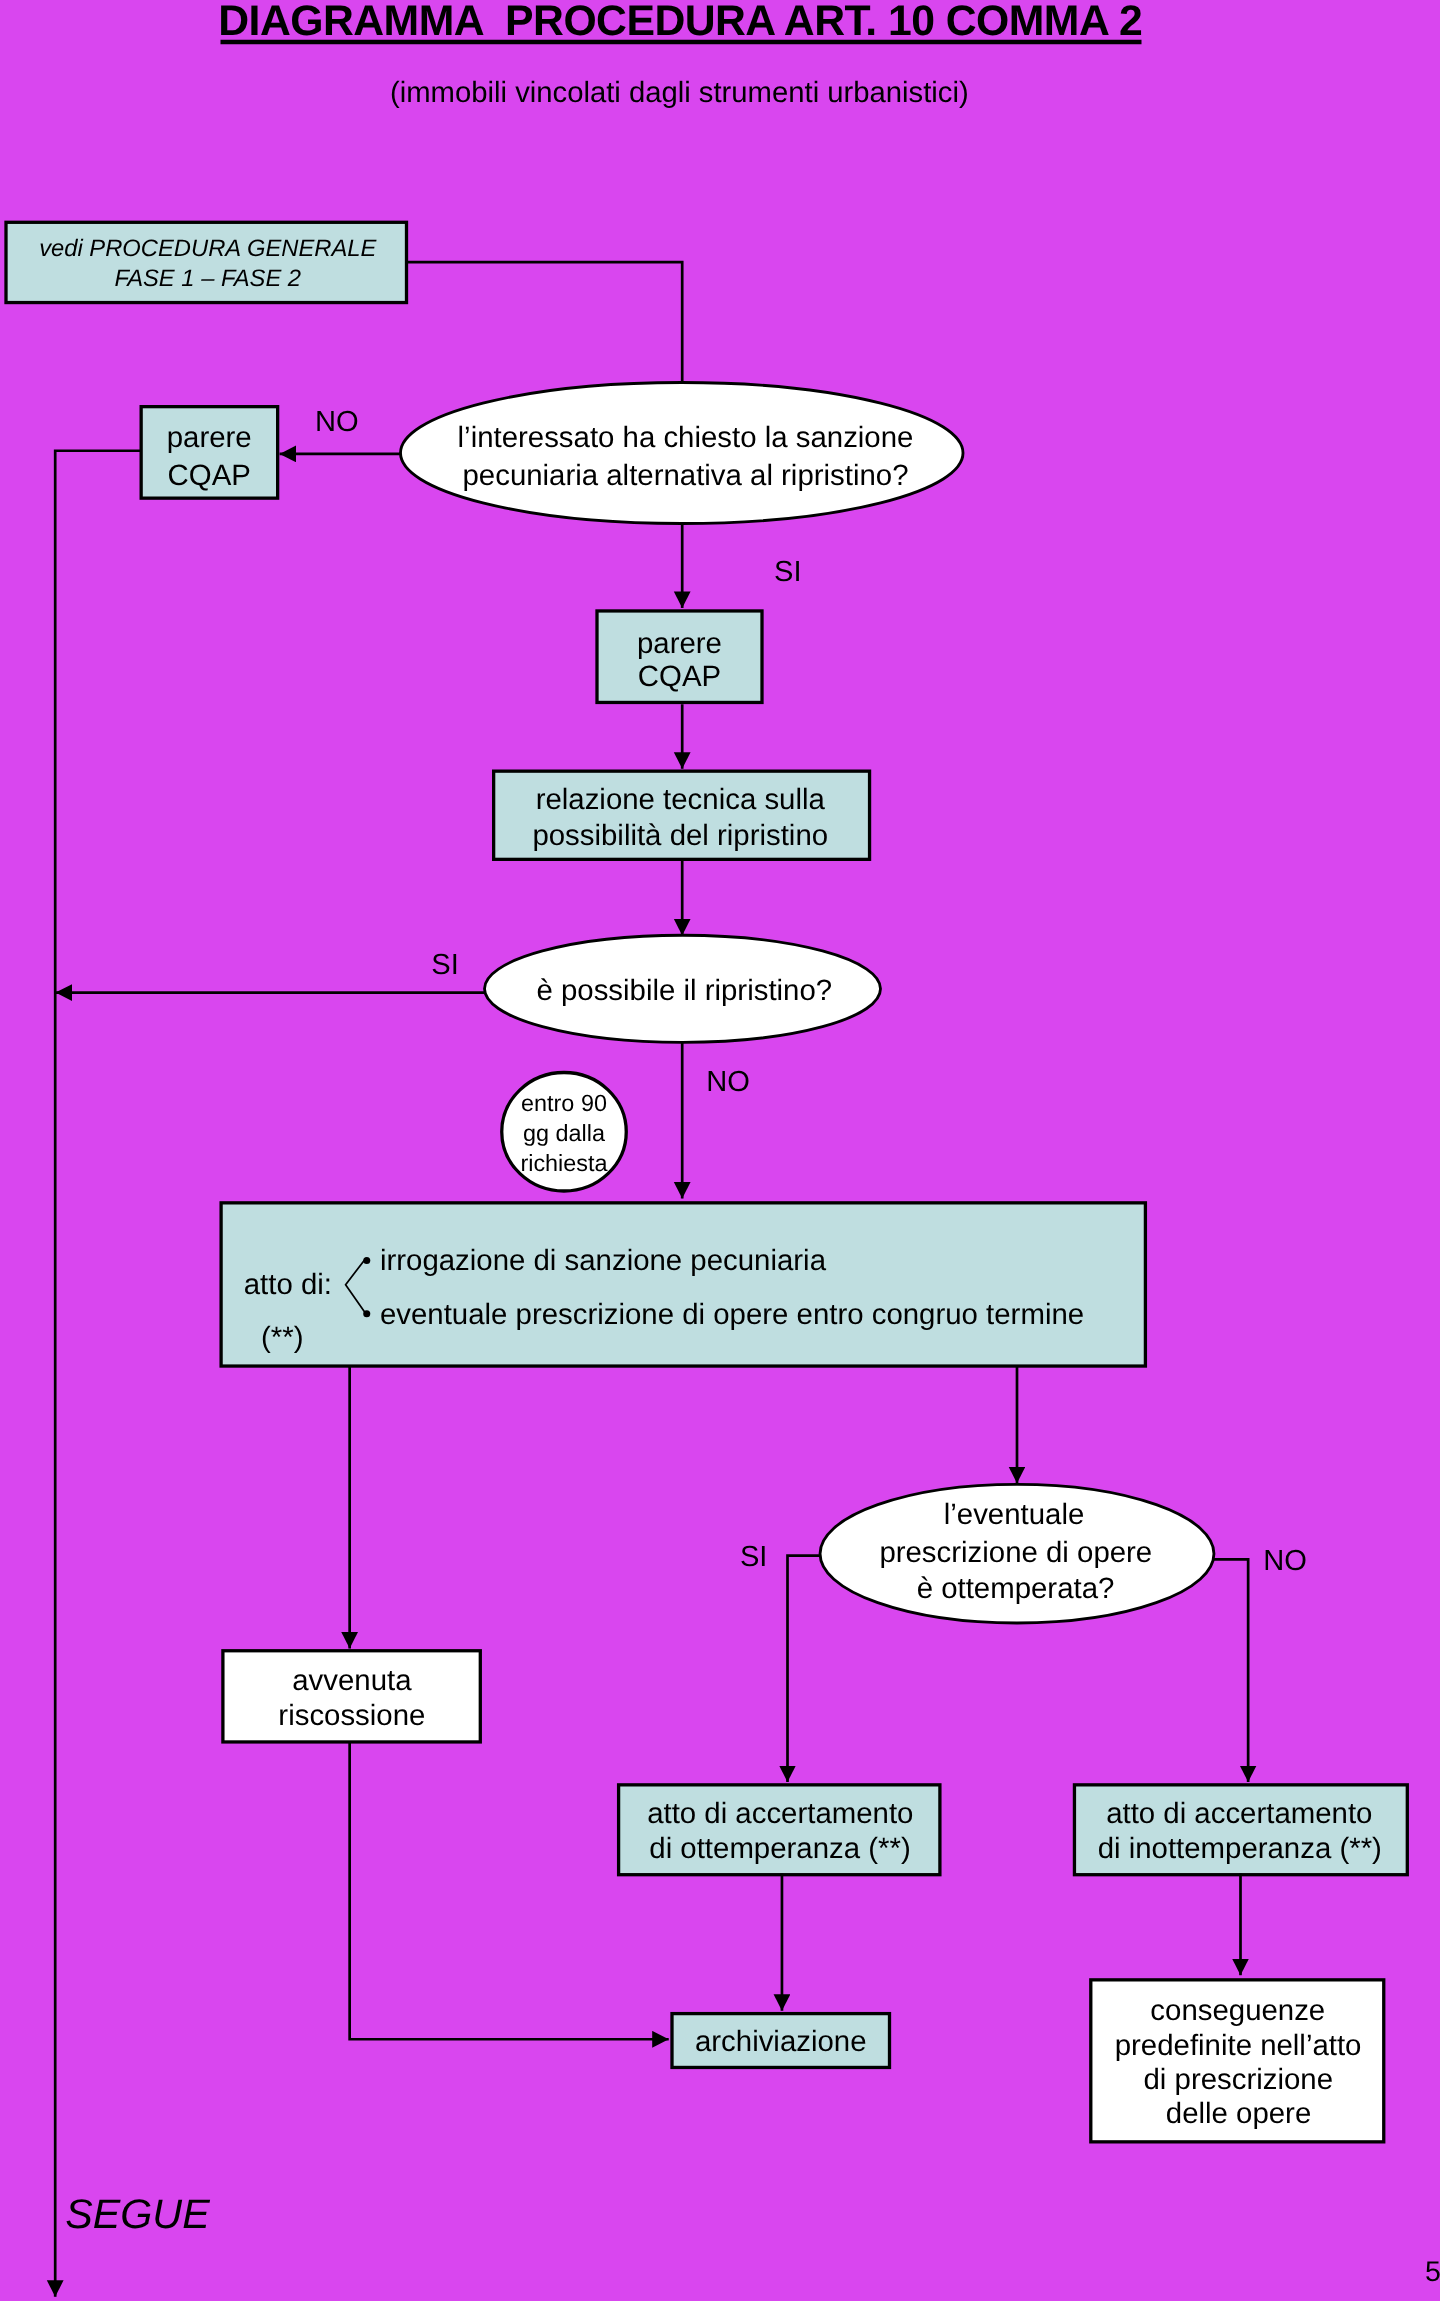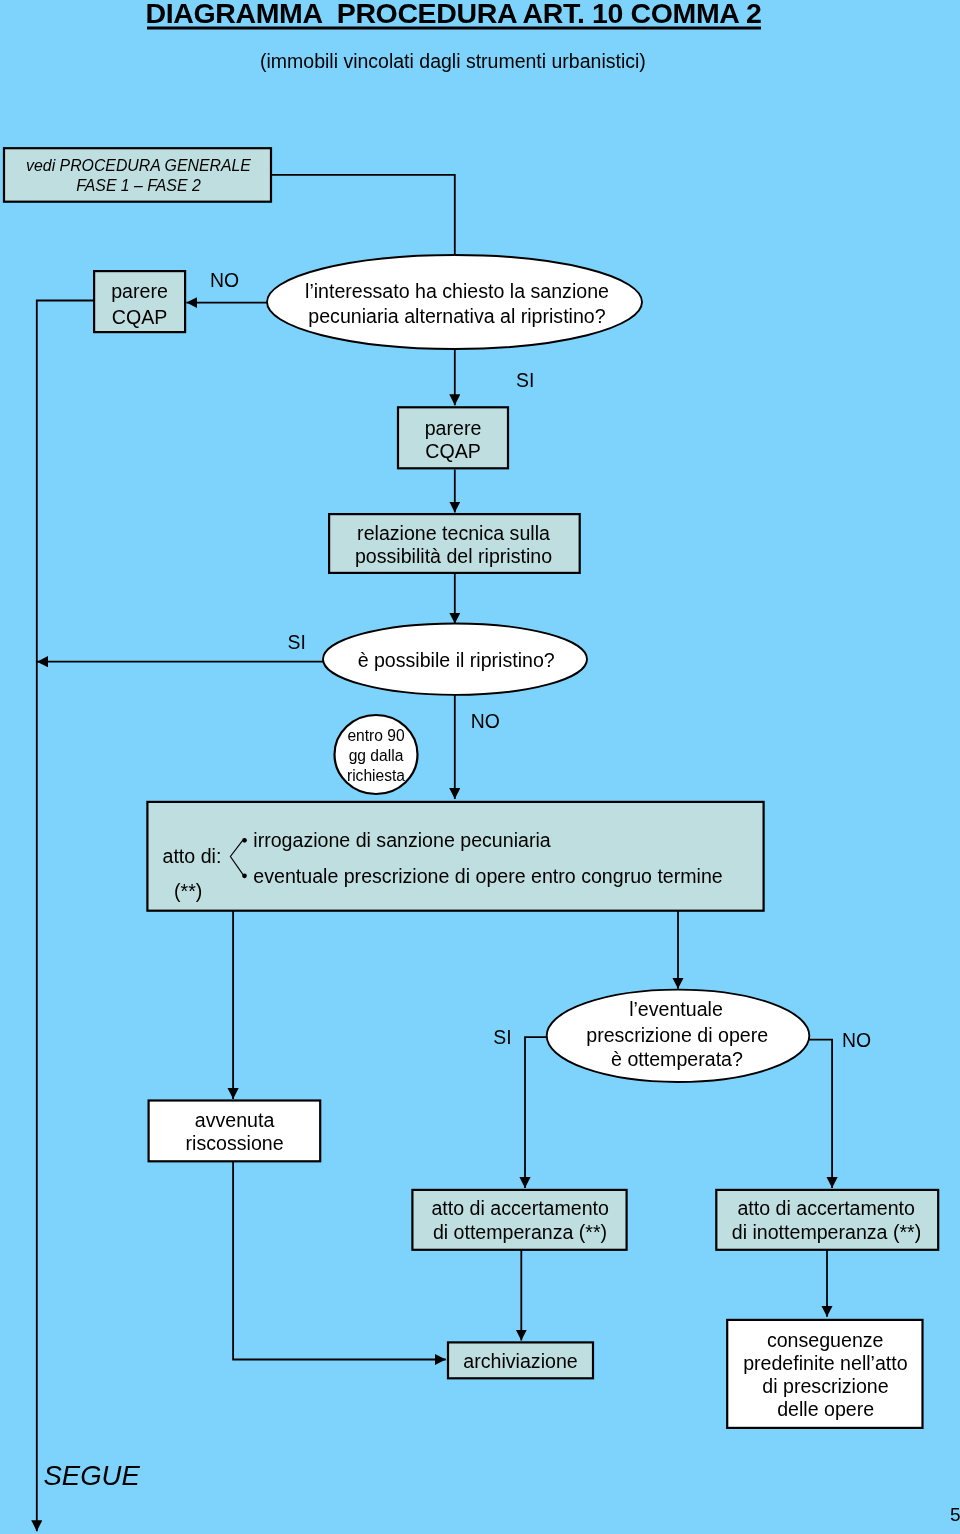--- a/index.html
+++ b/index.html
@@ -1,17 +1,17 @@
 <!DOCTYPE html>
 <html><head>
 <meta charset="utf-8">
 <style>
   html,body{margin:0;padding:0;background:#ffffff;}
   body{width:960px;height:1534px;font-family:"Liberation Sans",sans-serif;color:#000;overflow:hidden;}
-  #sheet{position:relative;width:960px;height:1534px;overflow:hidden;background:#7dd3fc;}
+  #sheet{position:relative;width:960px;height:1534px;overflow:hidden;background:#d946ef;}
   svg#chart{position:absolute;left:0;top:0;}
   svg#chart text{font-family:"Liberation Sans",sans-serif;fill:#000;white-space:pre;}
   .t-title{font-size:28.5px;font-weight:bold;letter-spacing:-0.365px;}
   .t-sub{font-size:19.5px;}
   .t-node{font-size:19.6px;}
   .t-small{font-size:15.6px;}
   .t-ital{font-style:italic;font-size:15.85px;}
   .t-lbl{font-size:19.4px;}
   .t-segue{font-style:italic;font-size:27.5px;}
   .t-page{font-size:19px;}

